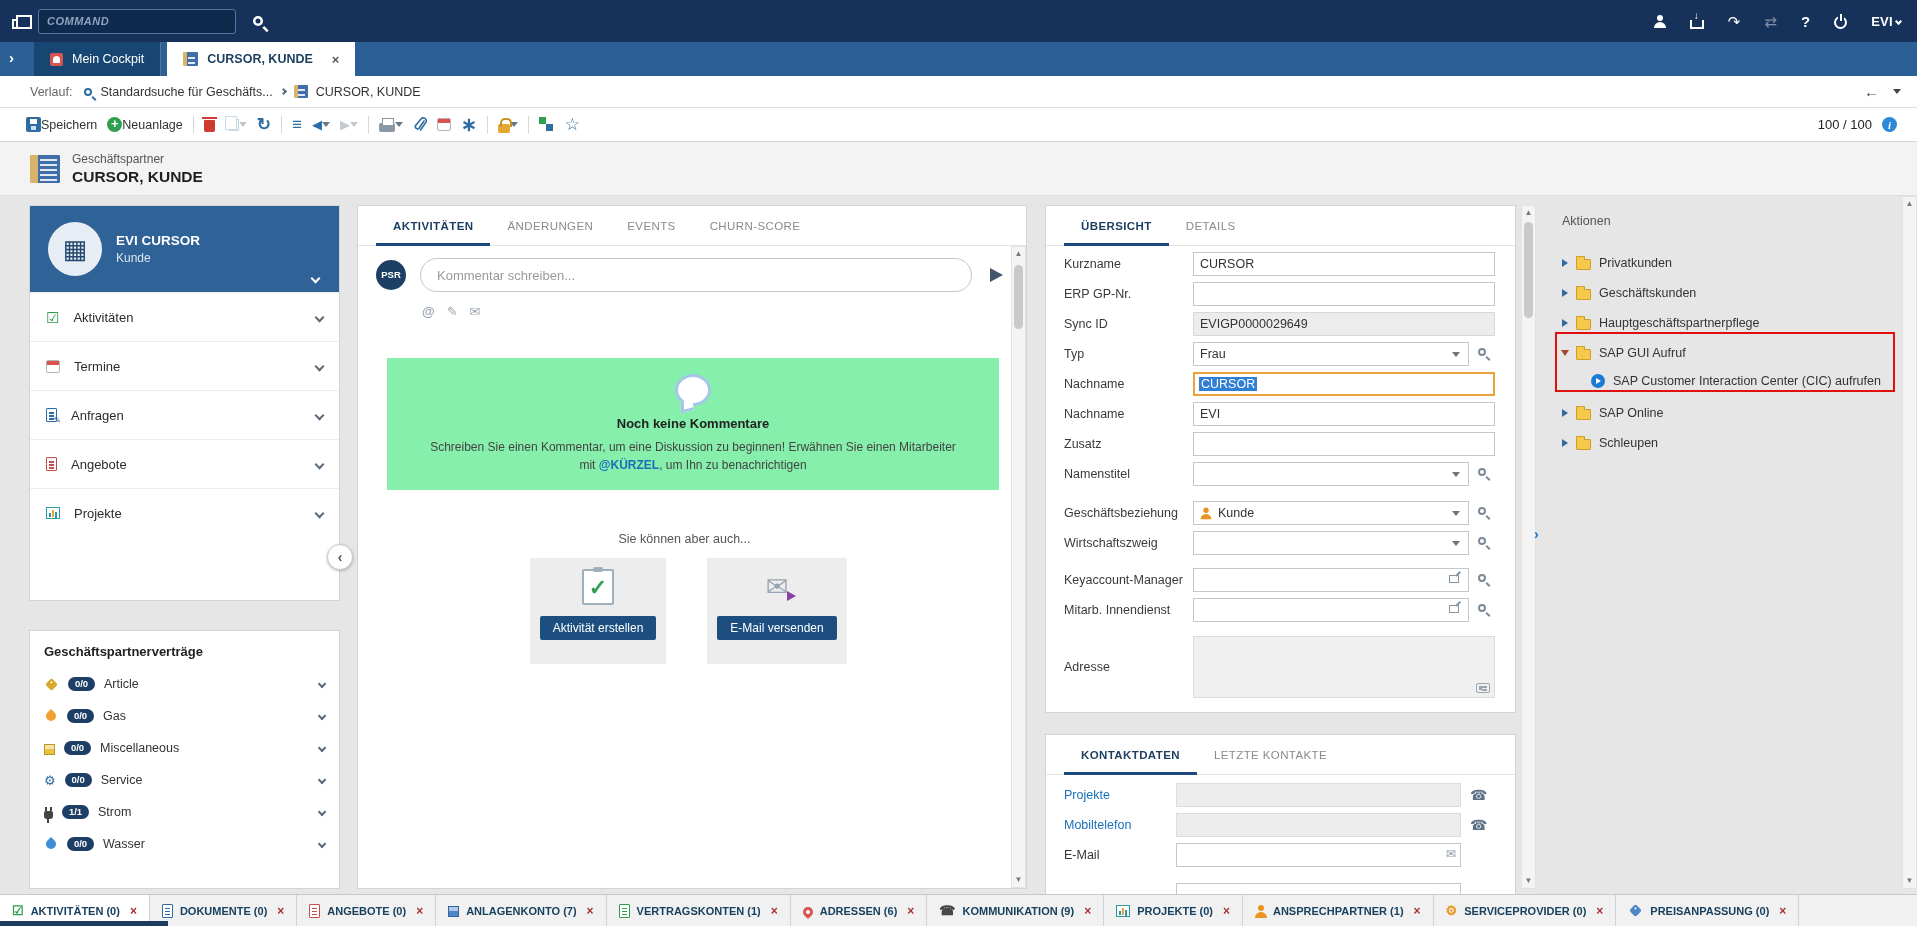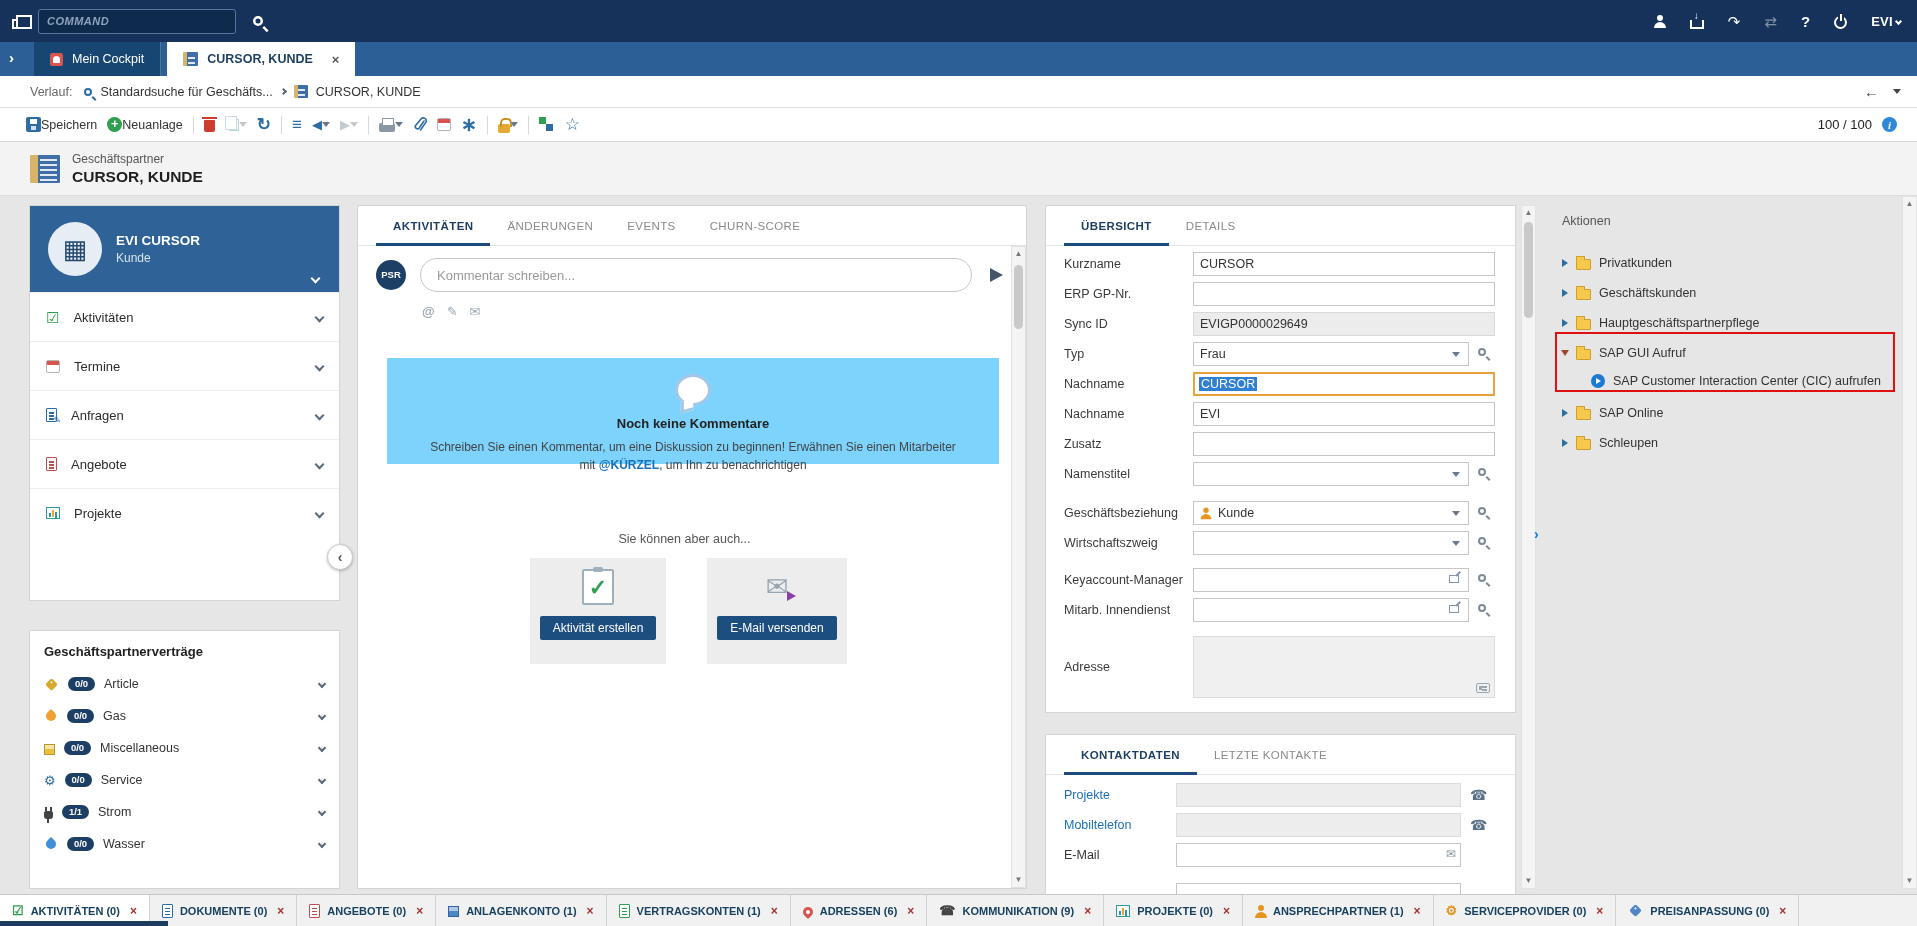--- a/index.html
+++ b/index.html
@@ -141,21 +141,21 @@
   .ptabs{height:40px;border-bottom:1px solid #e3e3e3;display:flex;align-items:stretch;padding-left:18px}
   .ptab{display:flex;align-items:center;padding:0 17px;font-size:11.5px;letter-spacing:.4px;color:#8a8a8a;position:relative}
   .ptab.on{color:#1c3d5f;font-weight:bold}
   .ptab.on::after{content:"";position:absolute;left:0;right:0;bottom:-1px;height:3px;background:#1c4a7e}
 
   
   .pavatar{position:absolute;left:18px;top:54px;width:30px;height:30px;border-radius:50%;background:#1d3f66;color:#fff;font:bold 9.5px/30px "Liberation Sans",sans-serif;text-align:center}
   .cinput{position:absolute;left:62px;top:52px;width:552px;height:34px;border:1px solid #c6c6c6;border-radius:17px;padding:0 16px;font-size:13px;color:#333;background:#fff}
   .cinput::placeholder{color:#9a9a9a}
   .ctools{position:absolute;left:64px;top:98px;display:flex;gap:12px;color:#9aa7b2;font-size:13px;align-items:center}
-  .ebox{position:absolute;left:29px;top:152px;width:612px;height:106px;background:#7dd3fc;text-align:center}
+  .ebox{position:absolute;left:29px;top:152px;width:612px;height:132px;background:#86efac;text-align:center}
   .ebox .et{font-size:13px;font-weight:bold;color:#222;margin-top:10px}
   .ebox .ed{font-size:12px;color:#444;width:540px;margin:7px auto 0;line-height:1.5}
   .mention{color:#1a6fba;font-weight:bold}
   .sugg{position:absolute;left:0;right:15px;top:326px;text-align:center;font-size:12.5px;color:#555}
   .acard{position:absolute;top:352px;height:106px;background:#ededed;text-align:center}
   .acard .icz{height:58px;display:flex;align-items:center;justify-content:center}
   .abtn{display:inline-block;background:#1d4e80;color:#fff;font-size:12px;padding:5px 13px;border-radius:2px;border:none}
 
   
   .vsb{position:absolute;background:#f4f4f4;border:1px solid #e2e2e2;width:15px}
@@ -614,21 +614,21 @@
       <span>DOKUMENTE (0)</span>
       <span class="bx">×</span>
     </div>
     <div class="btab">
       <span class="ic ic-doc d-red"></span>
       <span>ANGEBOTE (0)</span>
       <span class="bx">×</span>
     </div>
     <div class="btab">
       <span class="ic ic-cube blue"></span>
-      <span>ANLAGENKONTO (1)</span>
+      <span>ANLAGENKONTO (7)</span>
       <span class="bx">×</span>
     </div>
     <div class="btab">
       <span class="ic ic-doc d-green"></span>
       <span>VERTRAGSKONTEN (1)</span>
       <span class="bx">×</span>
     </div>
     <div class="btab">
       <span class="ic ic-pin"></span>
       <span>ADRESSEN (6)</span>

